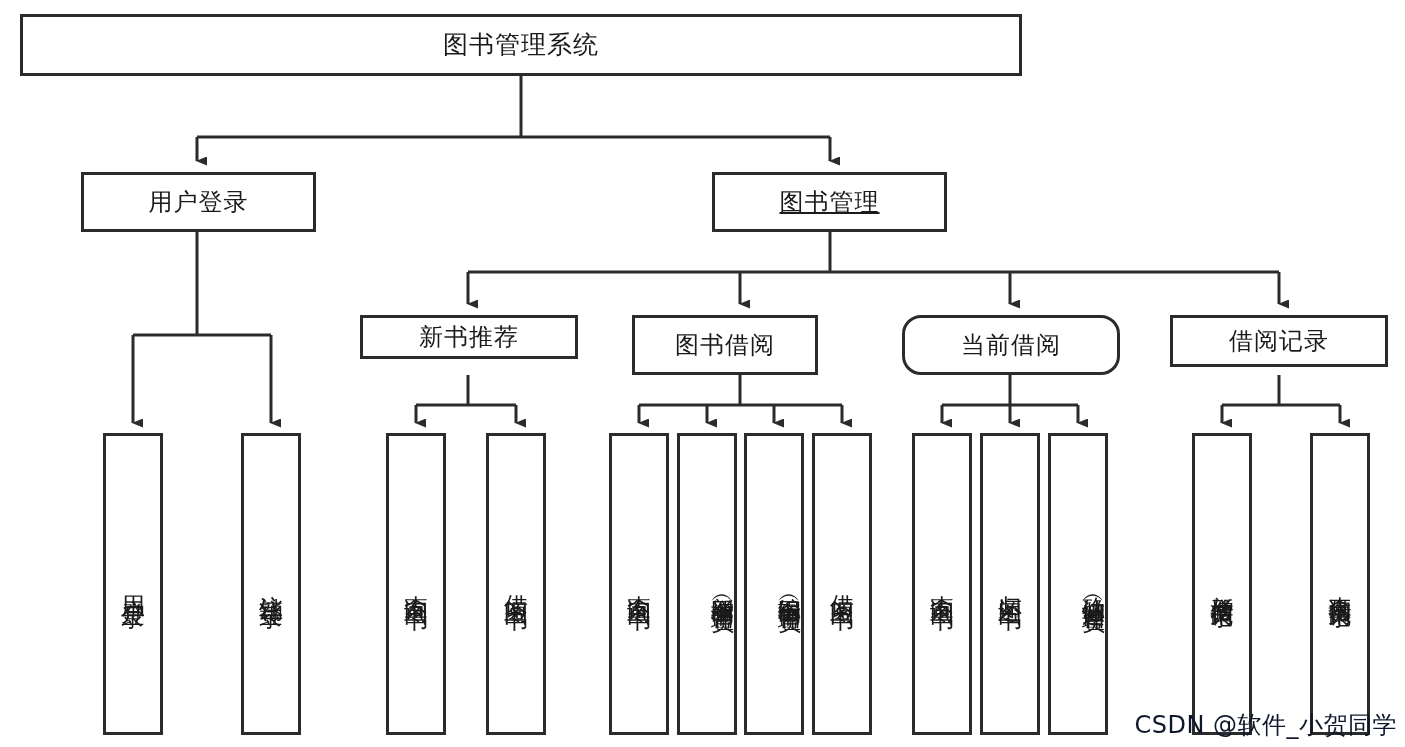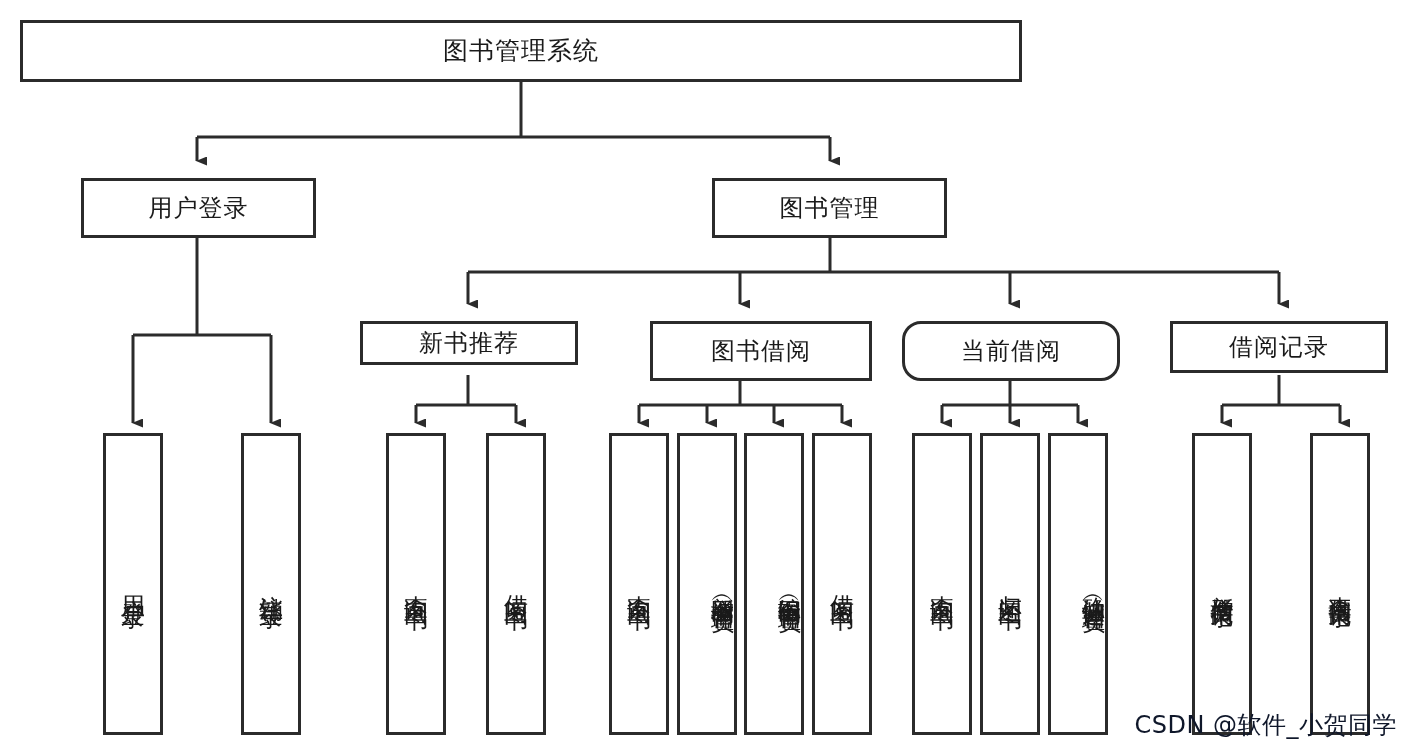--- a/index.html
+++ b/index.html
@@ -26,21 +26,20 @@
     display: flex;
     align-items: center;
     justify-content: center;
     color: #1a1a1a;
   }
   .node.h {
     font-size: 24px;
     letter-spacing: 1px;
     line-height: 1.2;
     text-align: left;
-    margin-top: 6px;
   }
   .node.root {
     font-size: 25px;
   }
   .node.v {
     writing-mode: vertical-rl;
     text-orientation: upright;
     font-size: 24px;
     letter-spacing: 4px;
     line-height: 1;
@@ -132,28 +131,28 @@
     </g>
   </svg>
 
   <div class="node h root" style="left:20px; top:14px; width:1002px; height:62px;">
     <span>图书管理系统</span>
   </div>
 
   <div class="node h" style="left:81px; top:172px; width:235px; height:60px;">
     <span>用户登录</span>
   </div>
-  <div class="node h" style="left:712px; top:172px; width:235px; height:60px;">
+  <div class="node h" style="left:712px; top:172px; width:235px; height:60px;text-decoration:underline;">
     <span>图书管理</span>
   </div>
 
   <div class="node h" style="left:360px; top:315px; width:218px; height:44px;">
     <span>新书推荐</span>
   </div>
-  <div class="node h" style="left:650px; top:315px; width:222px; height:60px;">
+  <div class="node h" style="left:632px; top:315px; width:186px; height:60px;">
     <span>图书借阅</span>
   </div>
   <div class="node h" style="left:902px; top:315px; width:218px; height:60px;border-radius:19px;">
     <span>当前借阅</span>
   </div>
   <div class="node h" style="left:1170px; top:315px; width:218px; height:52px;">
     <span>借阅记录</span>
   </div>
 
   <div class="node v" style="left:103px; top:433px; width:60px; height:302px;">

